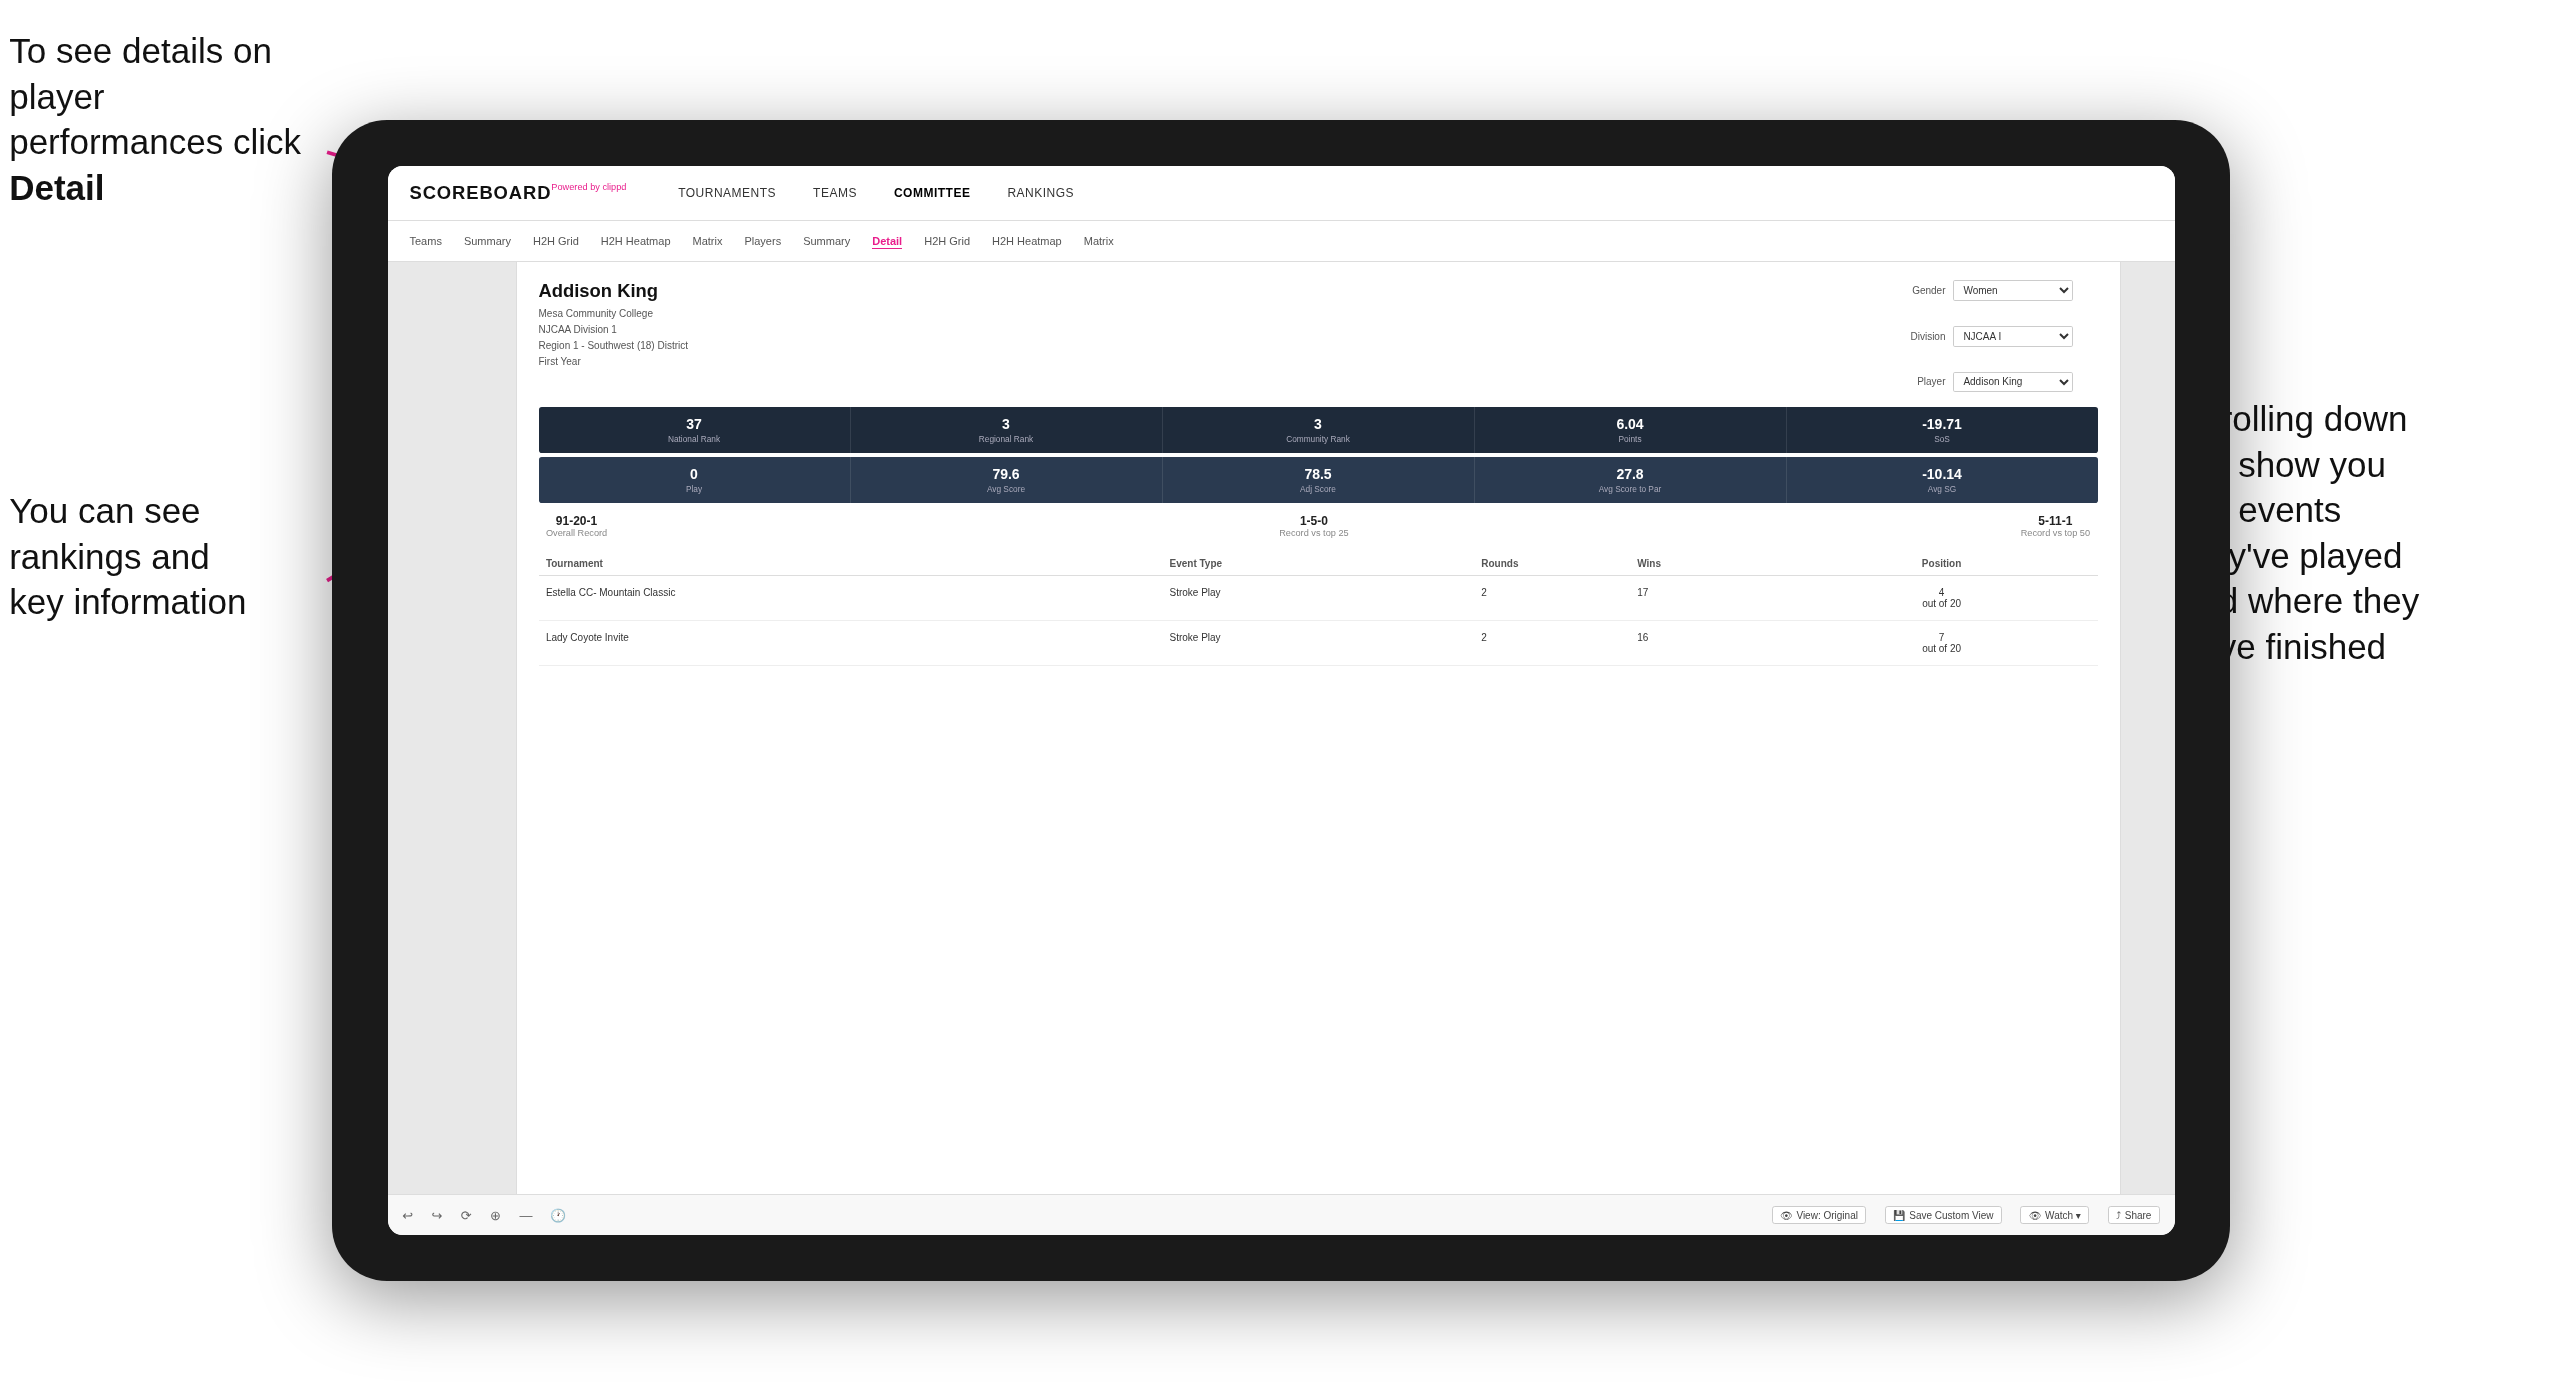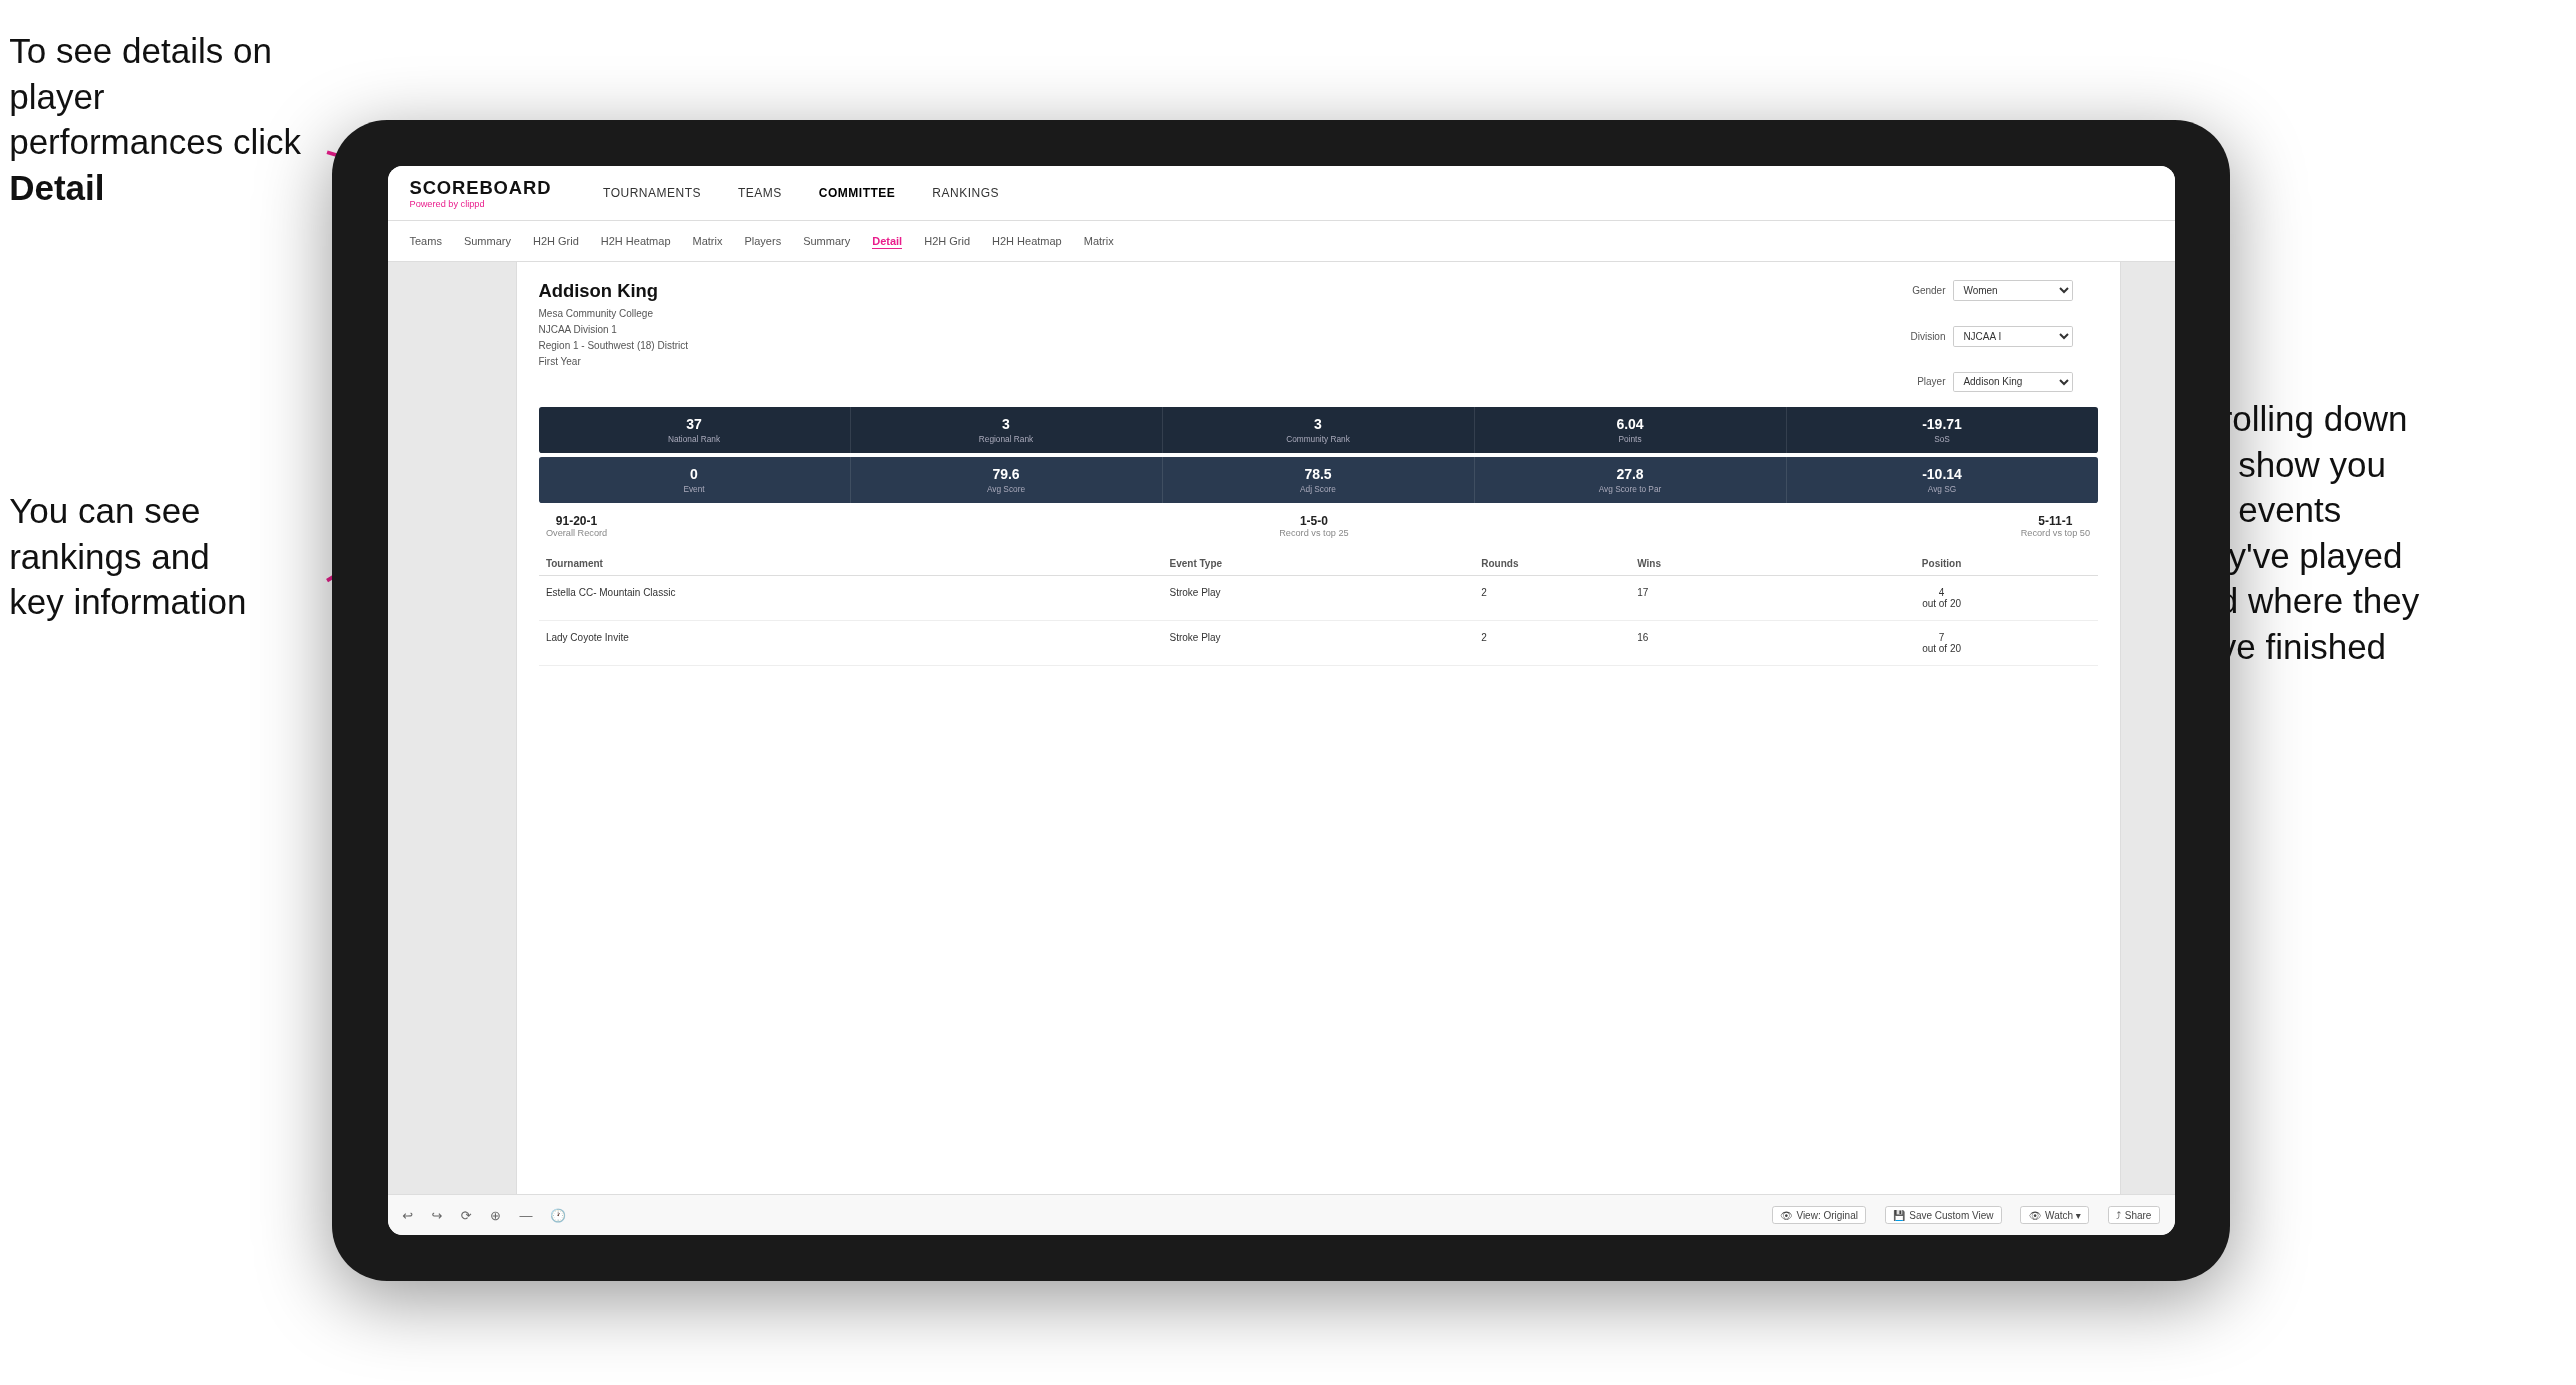--- a/index.html
+++ b/index.html
@@ -82,21 +82,21 @@
       border-bottom: 0.9px solid #ddd;
       padding: 0 22px;
       display: flex;
       align-items: center;
       height: 55px;
       gap: 37px;
     }
 
     .logo-area {
       display: flex;
-      flex-direction: column;
+      flex-direction: row;
       margin-right: 14.7px;
     }
     .logo-text {
       font-size: 18.4px;
       font-weight: 900;
       color: #111;
       letter-spacing: 0.9px;
     }
     .logo-sub {
       font-size: 9.2px;
@@ -444,21 +444,21 @@
               </div>
               <div class="stat-cell">
                 <span class="stat-value">-19.71</span>
                 <span class="stat-label">SoS</span>
               </div>
             </div>
 
           <div class="stats-row stats-row2" id="stats-row-2">
               <div class="stat-cell">
                 <span class="stat-value">0</span>
-                <span class="stat-label">Event</span>
+                <span class="stat-label">Play</span>
               </div>
               <div class="stat-cell">
                 <span class="stat-value">79.6</span>
                 <span class="stat-label">Avg Score</span>
               </div>
               <div class="stat-cell">
                 <span class="stat-value">78.5</span>
                 <span class="stat-label">Adj Score</span>
               </div>
               <div class="stat-cell">

